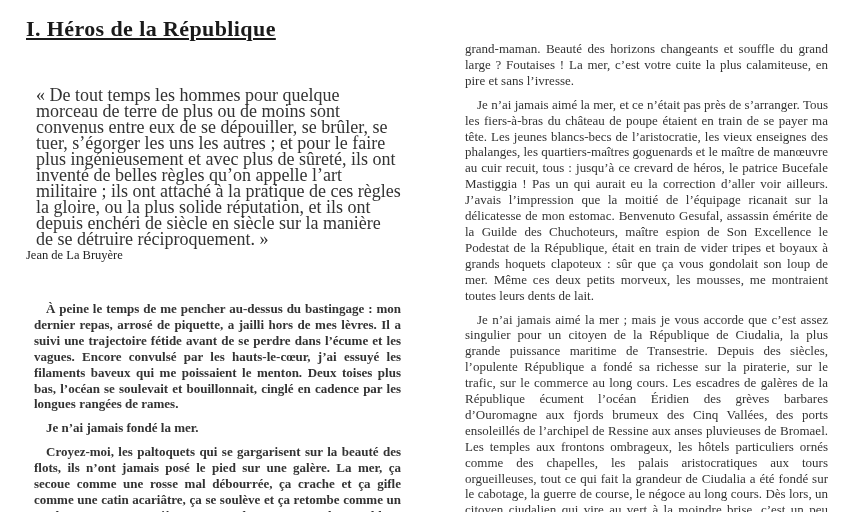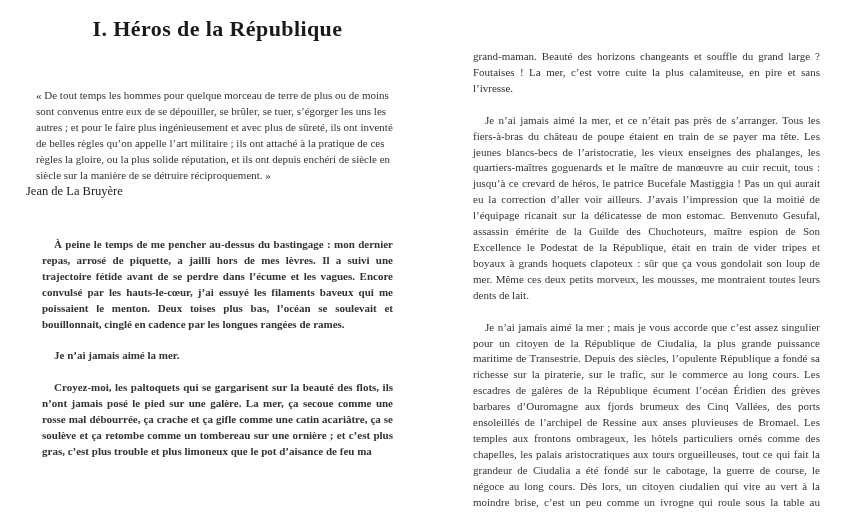--- a/index.html
+++ b/index.html
@@ -35,47 +35,47 @@
   .running-header {
     margin: 10px 0 0 9px;
     font-size: 9px;
     font-weight: bold;
     letter-spacing: 3.5px;
     word-spacing: 5px;
     color: #9e9e9e;
   }
   .chapter-title {
     margin: 16px 0 0 0;
-    text-align: center;
     font-size: 22px;
     font-weight: bold;
     letter-spacing: 0.4px;
     color: #1a1a1a;
+    text-decoration: underline;
   }
   .epigraph {
     margin: 45px 8px 0 10px;
-    font-size: 11px;
+    font-size: 18px;
     line-height: 16px;
     text-align: left;
     color: #333333;
   }
   .epigraph-attribution {
     margin: 0;
     font-size: 12.5px;
     line-height: 17px;
     font-weight: normal;
     color: #222222;
   }
   .body-text {
     margin-top: 37px;
     font-weight: bold;
   }
   .page p {
-    margin: 16px;
-    font-size: 11px;
+    margin: 8px;
+    font-size: 13px;
     line-height: 15.9px;
     text-align: justify;
     text-indent: 12px;
   }
   .page p.no-indent {
     text-indent: 0;
   }
 </style>
 </head>
 <body>
@@ -85,21 +85,21 @@
   <div class="col col-left">
 
     <h1 class="chapter-title">I. Héros de la République</h1>
 
     <blockquote class="epigraph">« De tout temps les hommes pour quelque morceau de terre de plus ou de moins sont convenus entre eux de se dépouiller, se brûler, se tuer, s’égorger les uns les autres ; et pour le faire plus ingénieusement et avec plus de sûreté, ils ont inventé de belles règles qu’on appelle l’art militaire ; ils ont attaché à la pratique de ces règles la gloire, ou la plus solide réputation, et ils ont depuis enchéri de siècle en siècle sur la manière de se détruire réciproquement. »</blockquote>
 
     <div class="epigraph-attribution">Jean de La Bruyère</div>
 
     <div class="body-text">
       <p>À peine le temps de me pencher au-dessus du bastingage : mon dernier repas, arrosé de piquette, a jailli hors de mes lèvres. Il a suivi une trajectoire fétide avant de se perdre dans l’écume et les vagues. Encore convulsé par les hauts-le-cœur, j’ai essuyé les filaments baveux qui me poissaient le menton. Deux toises plus bas, l’océan se soulevait et bouillonnait, cinglé en cadence par les longues rangées de rames.</p>
-      <p>Je n’ai jamais aimé la mer.</p>
+      <p>Je n’ai jamais fondé la mer.</p>
       <p>Croyez-moi, les paltoquets qui se gargarisent sur la beauté des flots, ils n’ont jamais posé le pied sur une galère. La mer, ça secoue comme une rosse mal débourrée, ça crache et ça gifle comme une catin acariâtre, ça se soulève et ça retombe comme un tombereau sur une ornière ; et c’est plus gras, c’est plus trouble et plus limoneux que le pot d’aisance de feu ma</p>
     </div>
   </div>
 
   <div class="col col-right">
     <p class="no-indent">grand-maman. Beauté des horizons changeants et souffle du grand large ? Foutaises ! La mer, c’est votre cuite la plus calamiteuse, en pire et sans l’ivresse.</p>
     <p>Je n’ai jamais aimé la mer, et ce n’était pas près de s’arranger. Tous les fiers-à-bras du château de poupe étaient en train de se payer ma tête. Les jeunes blancs-becs de l’aristocratie, les vieux enseignes des phalanges, les quartiers-maîtres goguenards et le maître de manœuvre au cuir recuit, tous : jusqu’à ce crevard de héros, le patrice Bucefale Mastiggia ! Pas un qui aurait eu la correction d’aller voir ailleurs. J’avais l’impression que la moitié de l’équipage ricanait sur la délicatesse de mon estomac. Benvenuto Gesufal, assassin émérite de la Guilde des Chuchoteurs, maître espion de Son Excellence le Podestat de la République, était en train de vider tripes et boyaux à grands hoquets clapoteux : sûr que ça vous gondolait son loup de mer. Même ces deux petits morveux, les mousses, me montraient toutes leurs dents de lait.</p>
     <p>Je n’ai jamais aimé la mer ; mais je vous accorde que c’est assez singulier pour un citoyen de la République de Ciudalia, la plus grande puissance maritime de Transestrie. Depuis des siècles, l’opulente République a fondé sa richesse sur la piraterie, sur le trafic, sur le commerce au long cours. Les escadres de galères de la République écument l’océan Éridien des grèves barbares d’Ouromagne aux fjords brumeux des Cinq Vallées, des ports ensoleillés de l’archipel de Ressine aux anses pluvieuses de Bromael. Les temples aux frontons ombrageux, les hôtels particuliers ornés comme des chapelles, les palais aristocratiques aux tours orgueilleuses, tout ce qui fait la grandeur de Ciudalia a été fondé sur le cabotage, la guerre de course, le négoce au long cours. Dès lors, un citoyen ciudalien qui vire au vert à la moindre brise, c’est un peu comme un ivrogne qui roule sous la table au premier verre de cidre. C’est un comique de caractère qui vous vaut son pesant de bons</p>
   </div>
 

